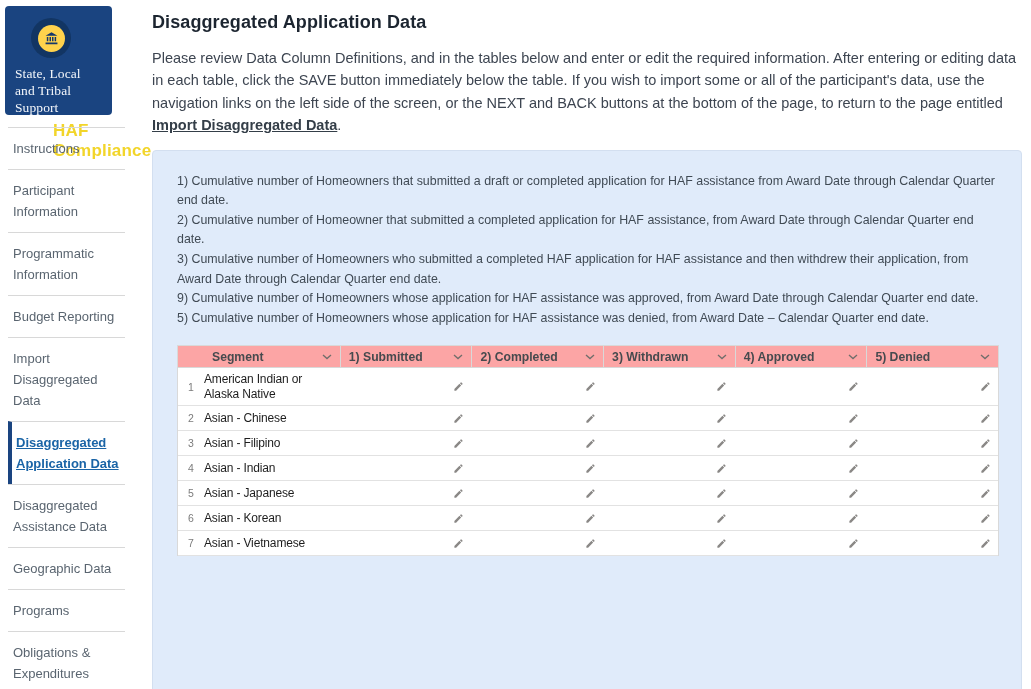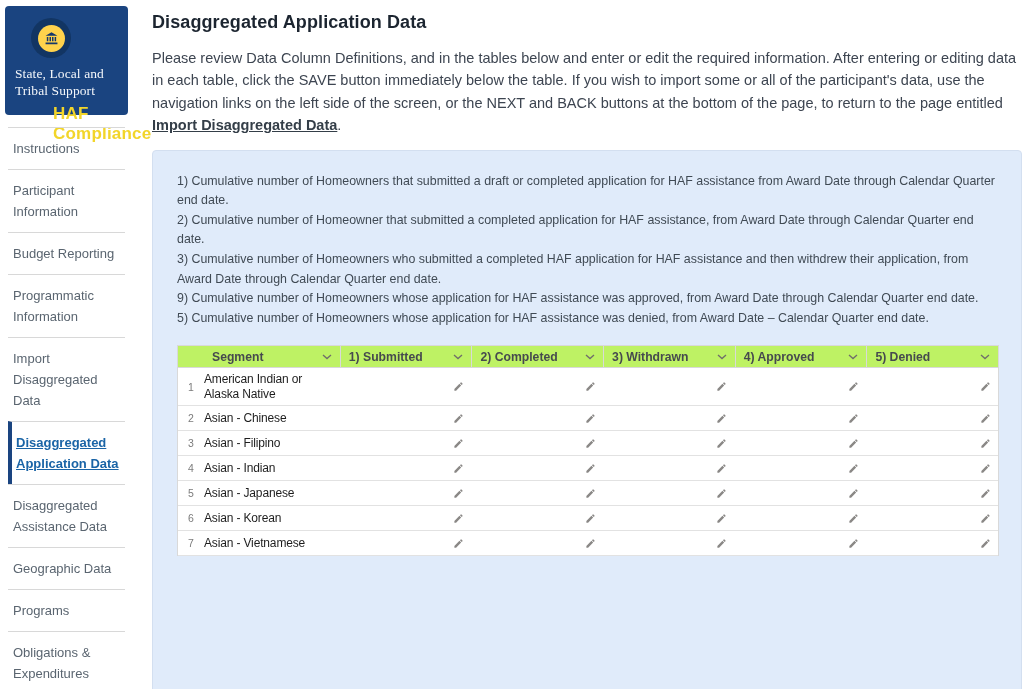--- a/index.html
+++ b/index.html
@@ -5,21 +5,21 @@
   * { margin:0; padding:0; box-sizing:border-box; }
   html,body { background:#ffffff; }
   .page {
     position:relative; width:1031px; height:689px; overflow:hidden;
     background:#ffffff; font-family:"Liberation Sans", sans-serif;
   }
 
   
   .sidebar { position:absolute; left:0; top:0; width:152px; height:689px; }
   .logo-card {
-    position:absolute; left:5px; top:6px; width:123px; height:109px;
+    position:absolute; left:5px; top:6px; width:107px; height:109px;
     border-radius:4px; padding:10px 10px 8px 10px;
   }
   .logo-badge {
     width:40px; height:40px; border-radius:50%;
     display:flex; align-items:center; justify-content:center;
     margin:2px 0 7px 16px;
   }
   .logo-badge-inner {
     width:27px; height:27px; border-radius:50%;
     display:flex; align-items:center; justify-content:center;
@@ -55,21 +55,21 @@
   .defs-title { font-size:14px; font-weight:700; color:#272e36; margin-bottom:9px; }
   .def-line { font-size:12.4px; line-height:19.6px; color:#404a54; }
   .race-title { font-size:16px; font-weight:700; color:#232b34; margin-top:26px; letter-spacing:.2px; }
   .race-desc { margin-top:13px; font-size:14.4px; line-height:22.4px; color:#3d4551; }
 
   
   .race-table {
     margin-top:17px; width:822px; background:#ffffff;
     border:1px solid #d9d9d9; border-bottom:none;
   }
-  .t-header { display:flex; height:22px; border-bottom:1px solid #d9d9d9; background:#bef264; }
+  .t-header { display:flex; height:22px; border-bottom:1px solid #d9d9d9; background:#fca5a5; }
   .t-hcell {
     display:flex; align-items:center; justify-content:space-between;
     font-size:12.2px; font-weight:700; color:#464a4e;
     padding:0 8px; border-left:1px solid #d9d9d9; overflow:hidden; white-space:nowrap;
   }
   .t-hcell:first-child { border-left:none; padding-left:34px; }
   .chev-btn { background:none; border:none; display:flex; align-items:center; cursor:pointer; padding:0; }
   .t-row { display:flex; align-items:center; min-height:25px; border-bottom:1px solid #e2e2e2; background:#fff; }
   .t-num {
     width:26px; text-align:center; font-size:10.5px; color:#7b7b7b; flex:none;
@@ -94,22 +94,22 @@
             <path d="M12 2L2.5 7.5h19L12 2zM4.5 9.5v7h2.4v-7H4.5zm4.3 0v7h2.4v-7H8.8zm4 0v7h2.4v-7h-2.4zm4.2 0v7h2.4v-7H17zM2.5 18.5v2.6h19v-2.6h-19z"></path>
           </svg>
         </div>
       </div>
       <div class="logo-agency">State, Local and Tribal Support</div>
       <div class="logo-app" id="logo-app" style="color: rgb(242, 213, 42);">HAF Compliance</div>
     </div>
     <nav class="side-nav" id="side-nav">
         <div class="nav-item">Instructions</div>
         <div class="nav-item">Participant Information</div>
+        <div class="nav-item">Programmatic Information</div>
         <div class="nav-item">Budget Reporting</div>
-        <div class="nav-item">Programmatic Information</div>
         <div class="nav-item">Import Disaggregated Data</div>
         <div class="nav-item active">Disaggregated Application Data</div>
         <div class="nav-item">Disaggregated Assistance Data</div>
         <div class="nav-item">Geographic Data</div>
         <div class="nav-item">Programs</div>
         <div class="nav-item">Obligations &amp; Expenditures Verification</div>
       </nav>
   </aside>
 
   <main class="main">

